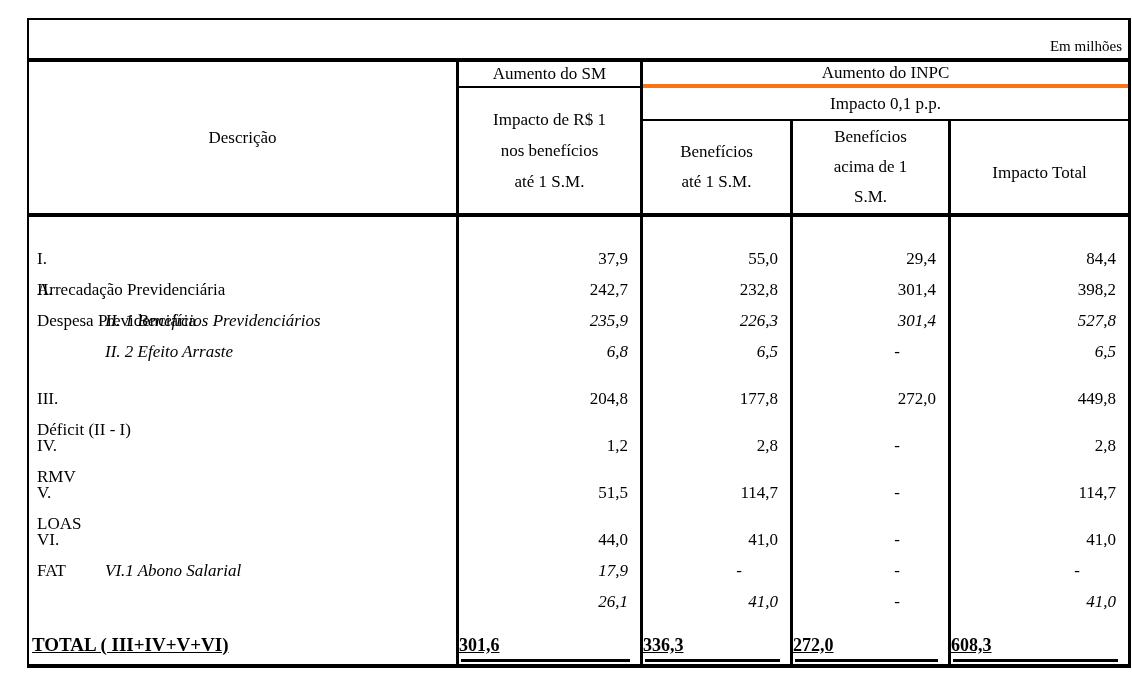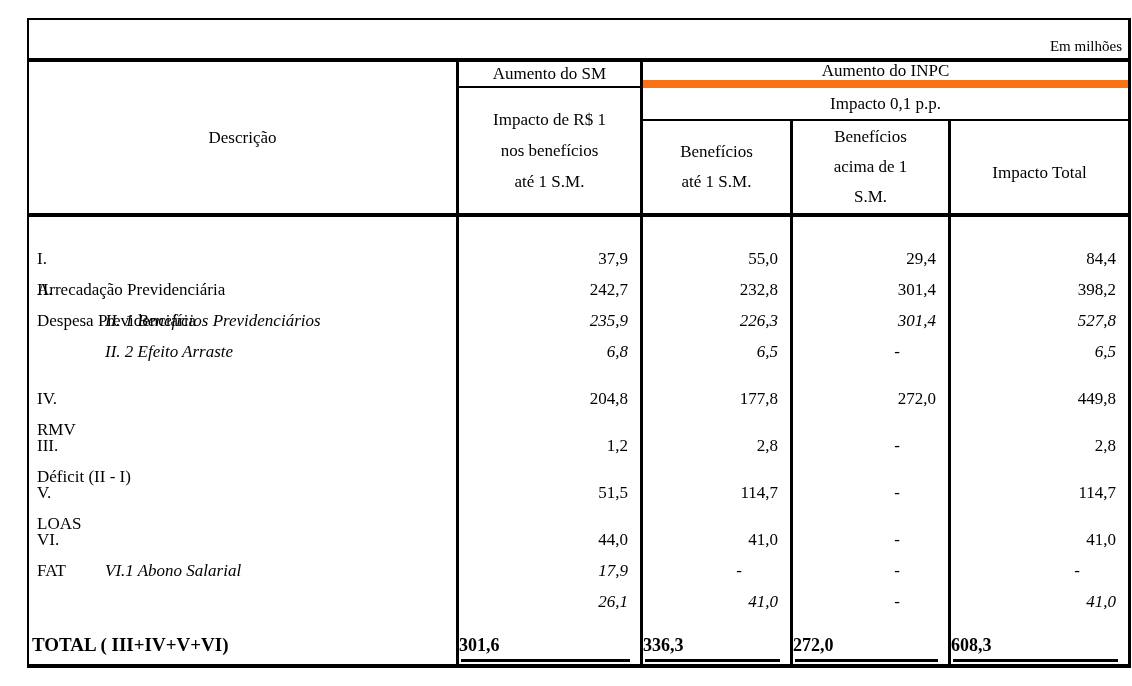--- a/index.html
+++ b/index.html
@@ -37,21 +37,21 @@
   .thead {
     height: 155px;
     border-bottom: 4px solid #000;
     display: grid;
     grid-template-columns: 430px 184px 150px 158px 1fr;
     grid-template-rows: 26px 33px 1fr;
     font-size: 17px;
   }
   .h-desc   { grid-area: 1/1/4/2; border-right: 3px solid #000; display:flex; align-items:center; justify-content:center; }
   .h-sm     { grid-area: 1/2/2/3; border-right: 3px solid #000; border-bottom: 2px solid #000; display:flex; align-items:center; justify-content:center; }
-  .h-inpc   { grid-area: 1/3/2/6; border-bottom: 8px solid #f97316; display:flex; align-items:center; justify-content:center; }
+  .h-inpc   { grid-area: 1/3/2/6; border-bottom: 4px solid #f97316; display:flex; align-items:center; justify-content:center; }
   .h-smsub  { grid-area: 2/2/4/3; border-right: 3px solid #000; display:flex; align-items:center; justify-content:center; text-align:center; white-space:pre-line; line-height:31px; }
   .h-inpcsub{ grid-area: 2/3/3/6; border-bottom: 2px solid #000; display:flex; align-items:center; justify-content:center; }
   .h-c3 { grid-area: 3/3/4/4; border-right: 3px solid #000; }
   .h-c4 { grid-area: 3/4/4/5; border-right: 3px solid #000; }
   .h-c5 { grid-area: 3/5/4/6; margin-top: 12px; }
   .h-c3, .h-c4, .h-c5 { display:flex; align-items:center; justify-content:center; text-align:center; white-space:pre-line; line-height:30px; }
   
   .tbody {
     flex: 1;
     display: grid;
@@ -69,20 +69,21 @@
   .val.dash { padding-right: 48px; }
   .total-line {
     margin-top: auto;
     height: 38px;
     position: relative;
     font-weight: bold;
     display: flex;
     align-items: flex-end;
     padding-bottom: 8px;
     flex: 0 0 auto;
+    text-decoration: underline;
   }
   .total-label { padding-left: 3px; font-size: 19px; white-space: nowrap; }
   .total-val { justify-content: flex-start; font-size: 18px; }
   .uline { position: absolute; left: 2px; right: 10px; bottom: 2px; height: 3px; background: #000; }
 </style>
 </head>
 <body>
 
 <div class="table-wrap">
 
@@ -109,22 +110,22 @@
   <div class="tbody">
       <div class="bcol bdr">
         <div class="line lab"><div class="num">I.</div><div class="">Arrecadação Previdenciária</div></div>
         <div class="line lab"><div class="num">II.</div><div class="">Despesa Previdenciária</div></div>
         <div class="line it lab">
           <div class="">II. 1 Benefícios Previdenciários</div>
         </div>
         <div class="line it lab">
           <div class="">II. 2 Efeito Arraste</div>
         </div>
+        <div class="line gap lab"><div class="num">III.</div><div class="">Déficit (II - I)</div></div>
         <div class="line gap lab"><div class="num">IV.</div><div class="">RMV</div></div>
-        <div class="line gap lab"><div class="num">III.</div><div class="">Déficit (II - I)</div></div>
         <div class="line gap lab"><div class="num">V.</div><div class="">LOAS</div></div>
         <div class="line gap lab"><div class="num">VI.</div><div class="">FAT</div></div>
         <div class="line it lab">
           <div class="">VI.1 Abono Salarial</div>
         </div>
         <div class="total-line total-label">TOTAL ( III+IV+V+VI)</div>
       </div>
       <div class="bcol bdr">
         <div class="line val">37,9</div>
         <div class="line val">242,7</div>

